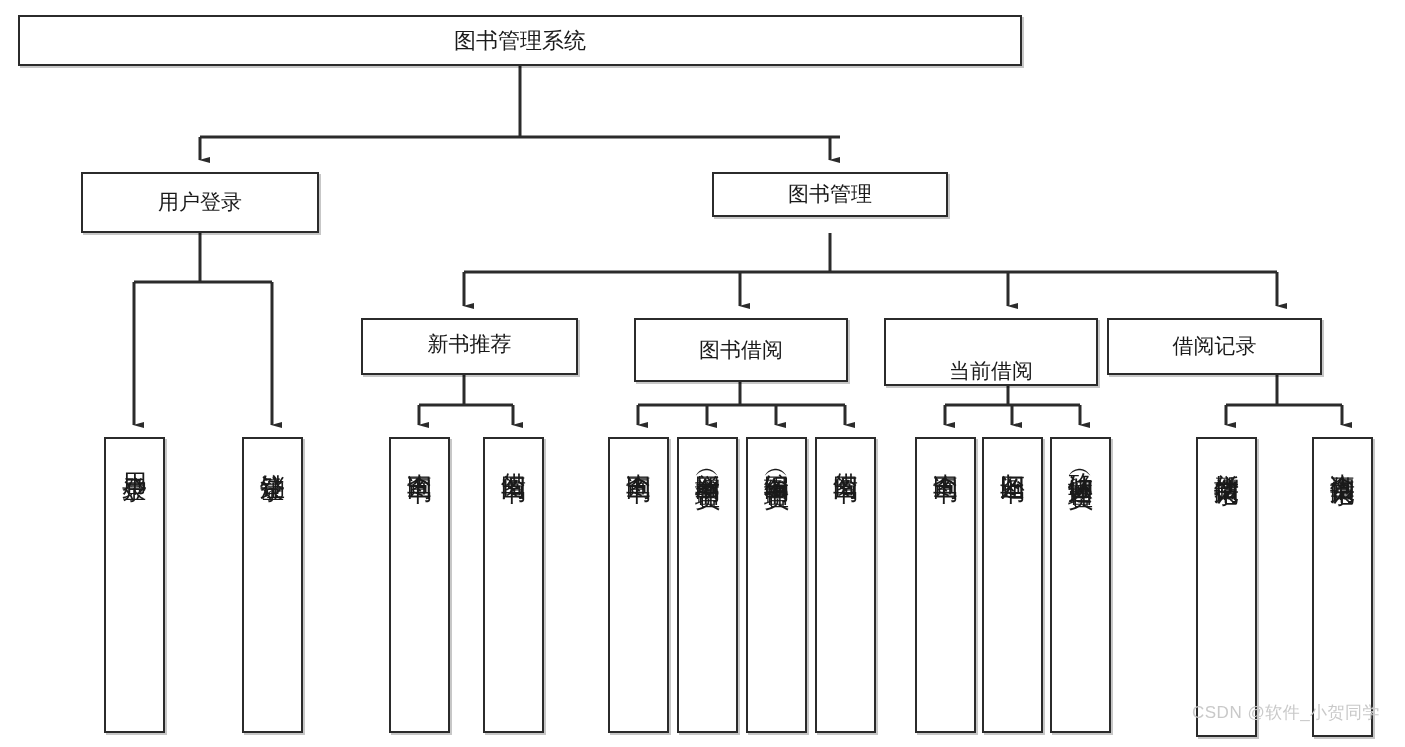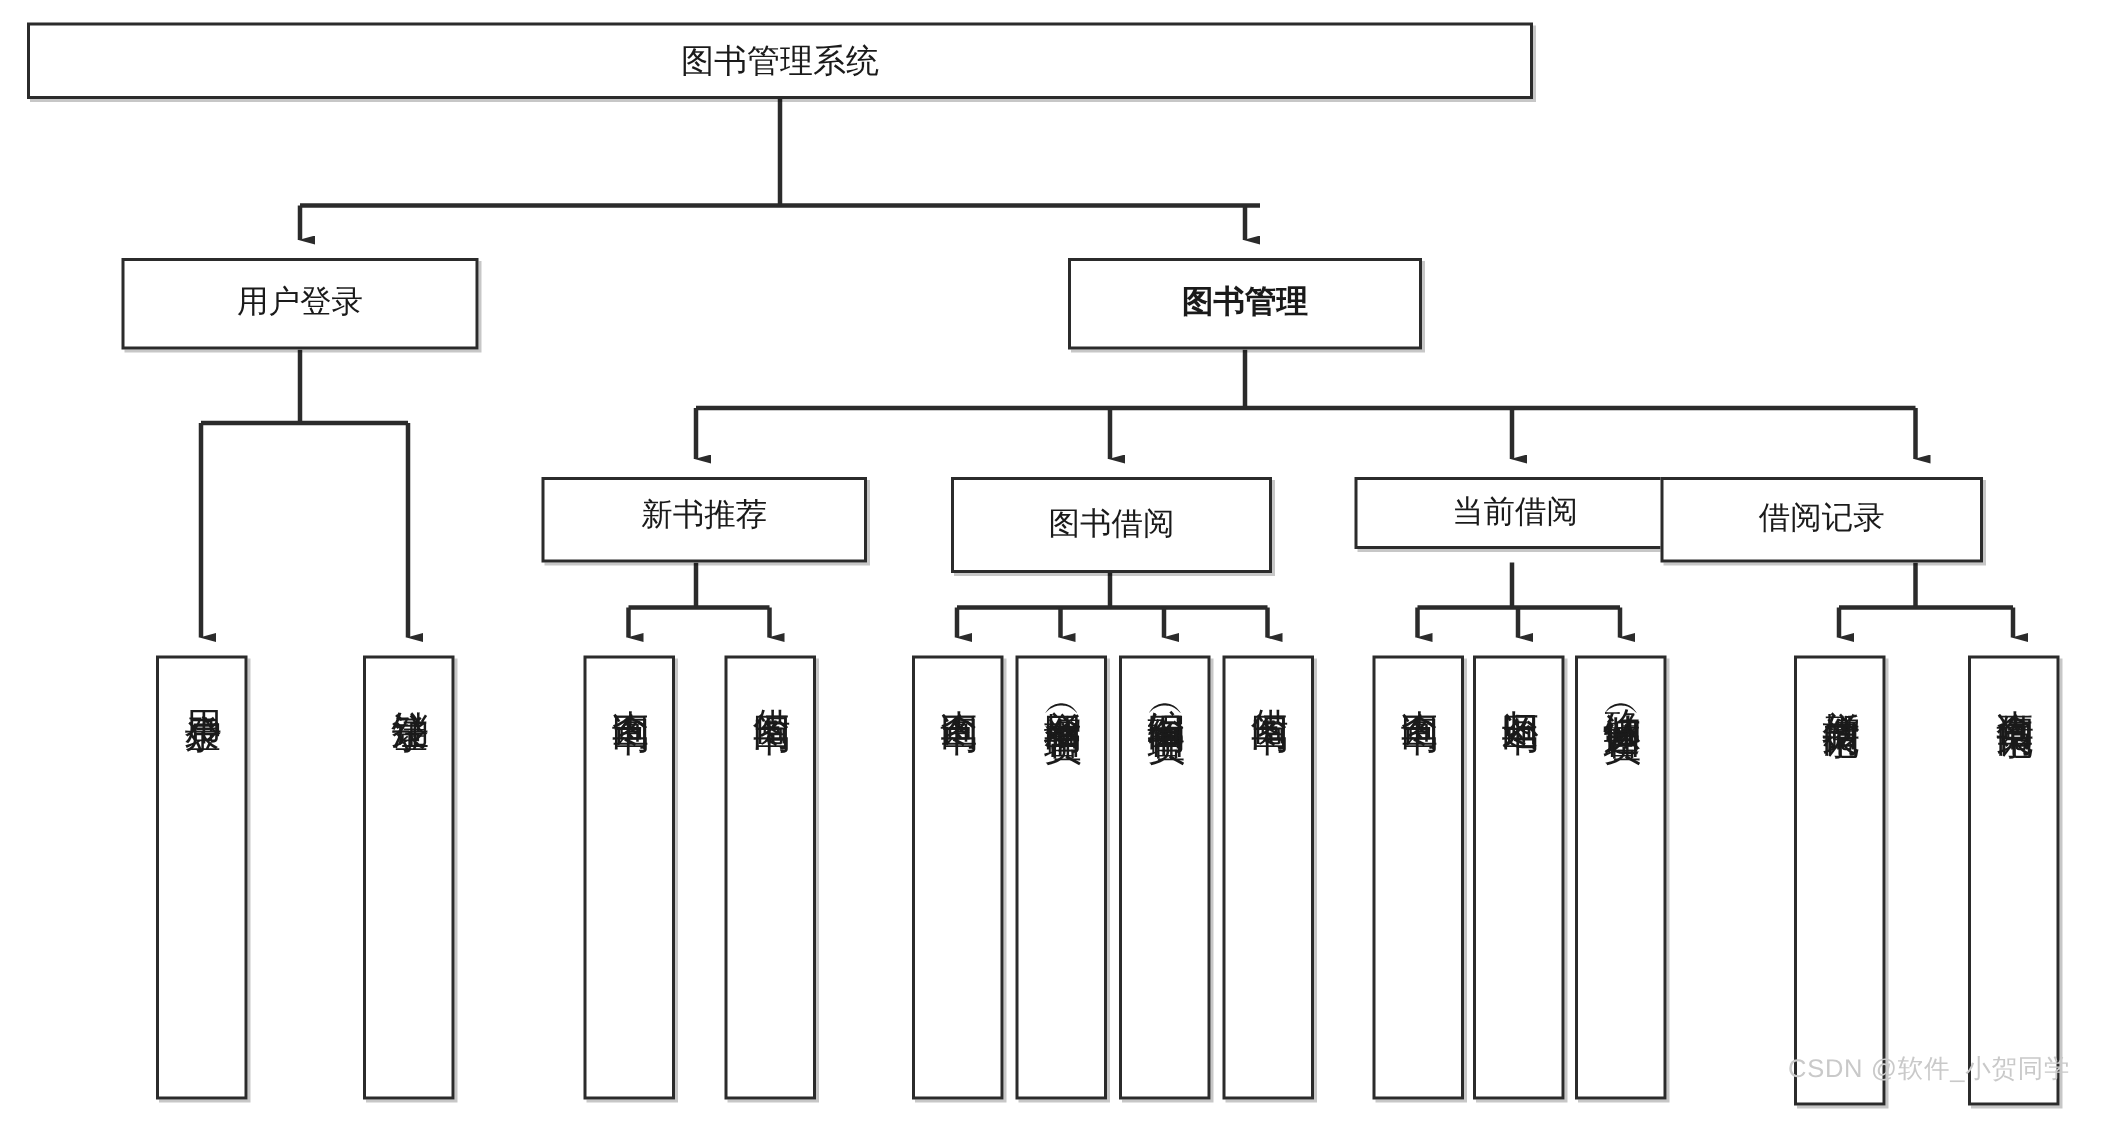--- a/index.html
+++ b/index.html
@@ -112,31 +112,31 @@
     </g>
   </svg>
 
   <div class="node horiz root" style="left:18px;top:15px;width:1004px;height:51px;">
     <span class="lbl">图书管理系统</span>
   </div>
 
   <div class="node horiz" style="left:81px;top:172px;width:238px;height:61px;">
     <span class="lbl">用户登录</span>
   </div>
-  <div class="node horiz" style="left:712px;top:172px;width:236px;height:61px;font-weight:bold;">
+  <div class="node horiz" style="left:712px;top:172px;width:236px;height:45px;">
     <span class="lbl">图书管理</span>
   </div>
 
   <div class="node horiz" style="left:361px;top:318px;width:217px;height:57px;font-family:Liberation Mono, monospace;">
     <span class="lbl">新书推荐</span>
   </div>
   <div class="node horiz" style="left:634px;top:318px;width:214px;height:64px;">
     <span class="lbl">图书借阅</span>
   </div>
-  <div class="node horiz" style="left:903px;top:318px;width:214px;height:48px;">
+  <div class="node horiz" style="left:884px;top:318px;width:214px;height:68px;align-items:flex-end;">
     <span class="lbl">当前借阅</span>
   </div>
   <div class="node horiz" style="left:1107px;top:318px;width:215px;height:57px;">
     <span class="lbl">借阅记录</span>
   </div>
 
   <div class="node vert" style="left:104px;top:437px;width:61px;height:296px;">
     <span class="lbl">用户登录</span>
   </div>
   <div class="node vert" style="left:242px;top:437px;width:61px;height:296px;">

